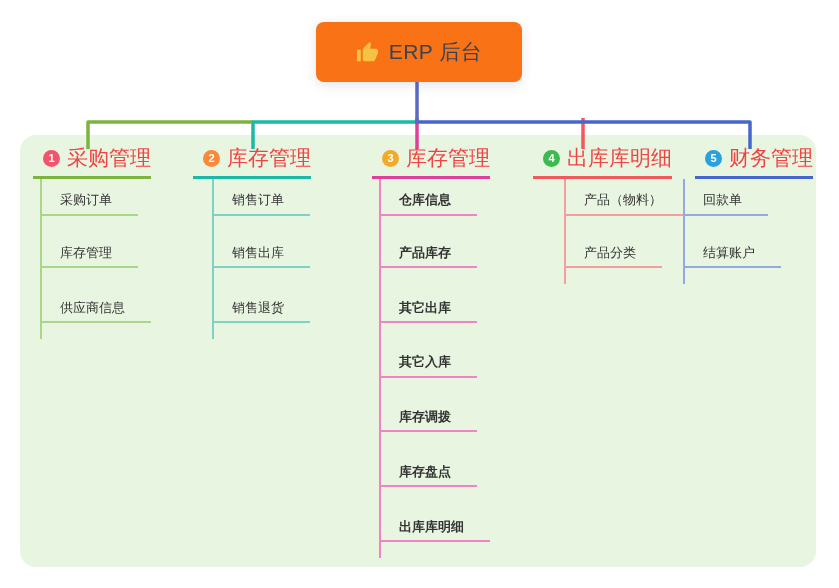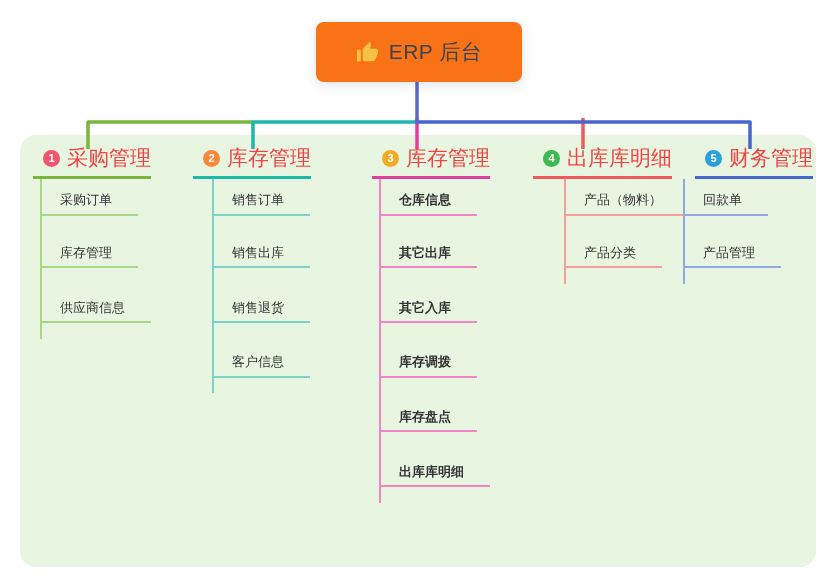--- a/index.html
+++ b/index.html
@@ -103,35 +103,35 @@
     <div class="branch-children">
       <div class="child">
           <span class="child-label">销售订单</span>
         </div>
       <div class="child">
           <span class="child-label">销售出库</span>
         </div>
       <div class="child">
           <span class="child-label">销售退货</span>
         </div>
-      <div class="child">
-          <span class="child-label">客户信息</span>
-        </div>
     </div>
   </div>
 
   
   <div class="branch b3" style="--c: #e0409d; --lc: #f184c4; --bc: #f3ab27;">
     <div class="branch-header">
       <span class="badge">3</span>
       <span class="branch-label">库存管理</span>
     </div>
     <div class="branch-children">
       <div class="child">
           <span class="child-label">仓库信息</span>
+        </div>
+      <div class="child">
+          <span class="child-label">产品库存</span>
         </div>
       <div class="child">
           <span class="child-label">其它出库</span>
         </div>
       <div class="child">
           <span class="child-label">其它入库</span>
         </div>
       <div class="child">
           <span class="child-label">库存调拨</span>
         </div>
@@ -164,18 +164,18 @@
   <div class="branch b5" style="--c: #4566cc; --lc: #93a9e2; --bc: #2ba0dc;">
     <div class="branch-header">
       <span class="badge">5</span>
       <span class="branch-label">财务管理</span>
     </div>
     <div class="branch-children">
       <div class="child">
           <span class="child-label">回款单</span>
         </div>
       <div class="child">
-          <span class="child-label">产品管理</span>
+          <span class="child-label">结算账户</span>
         </div>
     </div>
   </div>
 
 </div>
 
 </body></html>

